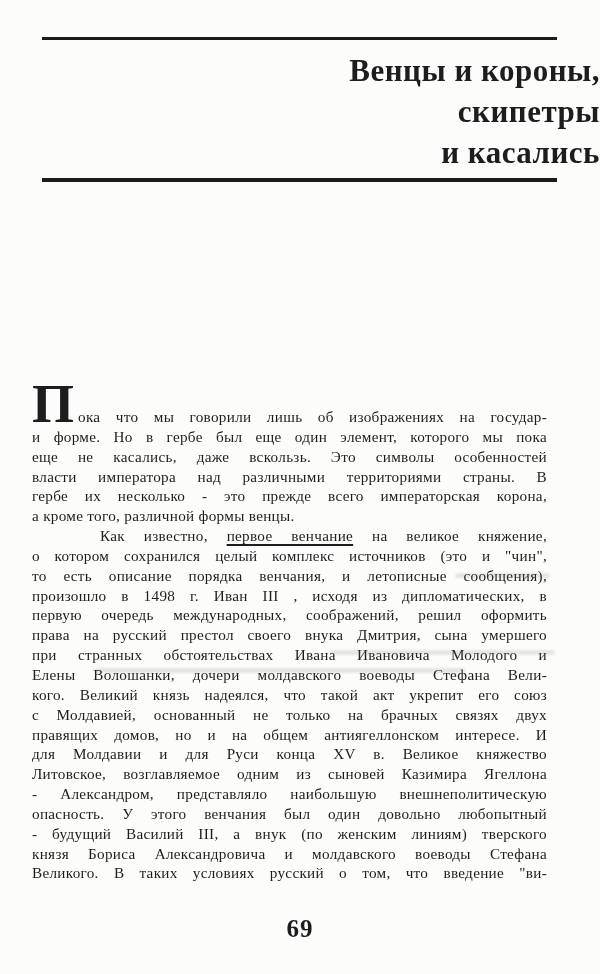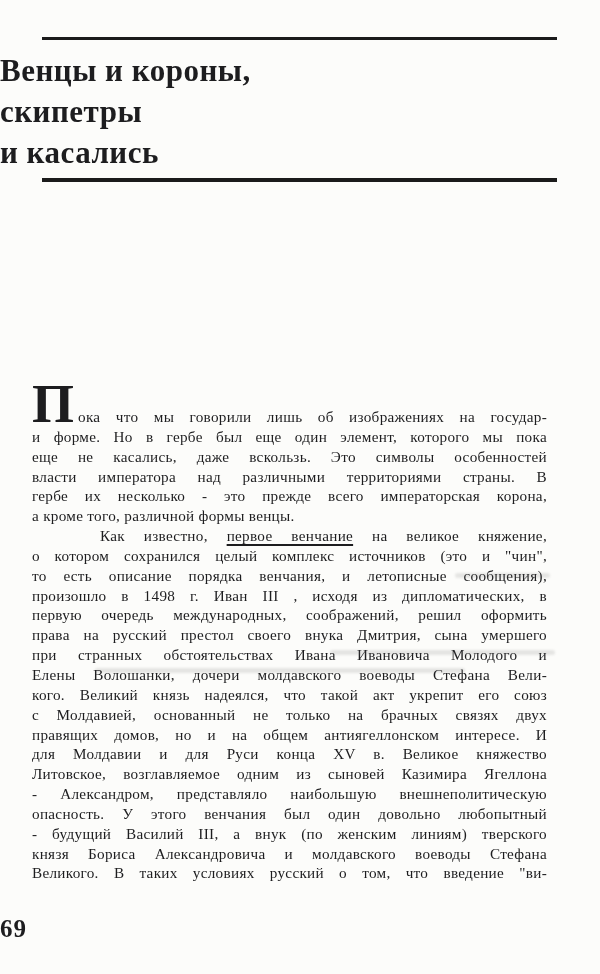--- a/index.html
+++ b/index.html
@@ -20,21 +20,21 @@
     background: #1b1b1b;
   }
   .rule-top { top: 37px; height: 3px; }
   .rule-bottom { top: 178px; height: 3.5px; }
   .title {
     position: absolute;
     top: 50px;
     left: 0;
     right: 0;
     margin: 0;
-    text-align: left;
+    text-align: right;
     font-size: 31px;
     line-height: 41px;
     font-weight: bold;
     letter-spacing: 0.5px;
   }
   .body-text {
     position: absolute;
     top: 395px;
     left: 32px;
     width: 515px;
@@ -61,20 +61,21 @@
   .underlined {
     text-decoration: underline;
     text-decoration-thickness: 1.5px;
     text-underline-offset: 3px;
   }
   .page-number {
     position: absolute;
     top: 915px;
     left: 0;
     right: 0;
+    text-align: center;
     font-size: 25px;
     font-weight: bold;
     letter-spacing: 1px;
   }
   .smudge {
     position: absolute;
     background: rgba(110, 110, 110, 0.16);
     border-radius: 3px;
     filter: blur(1px);
   }

